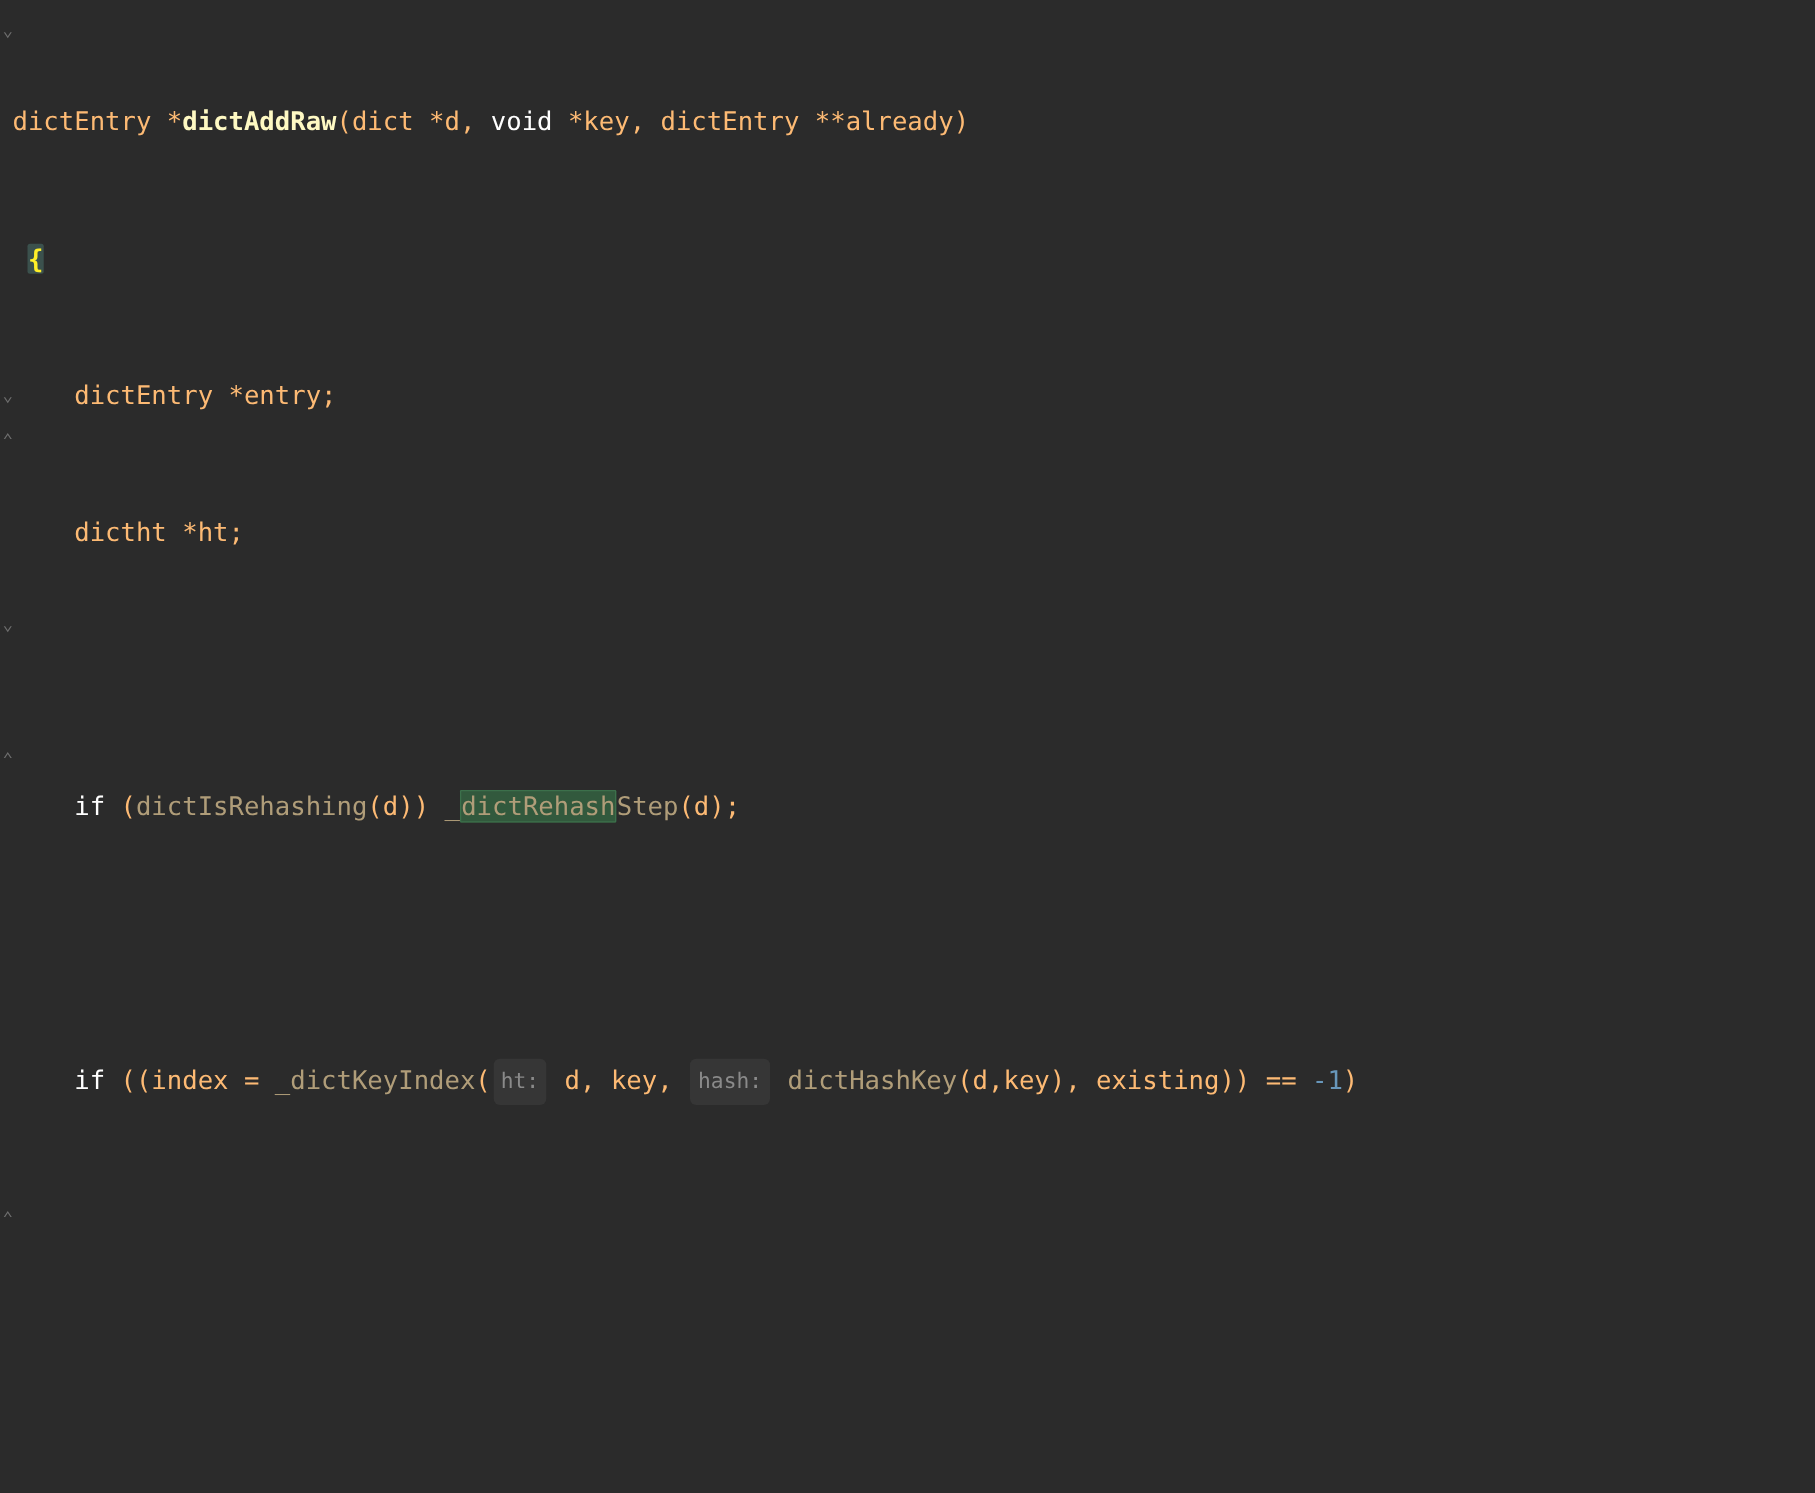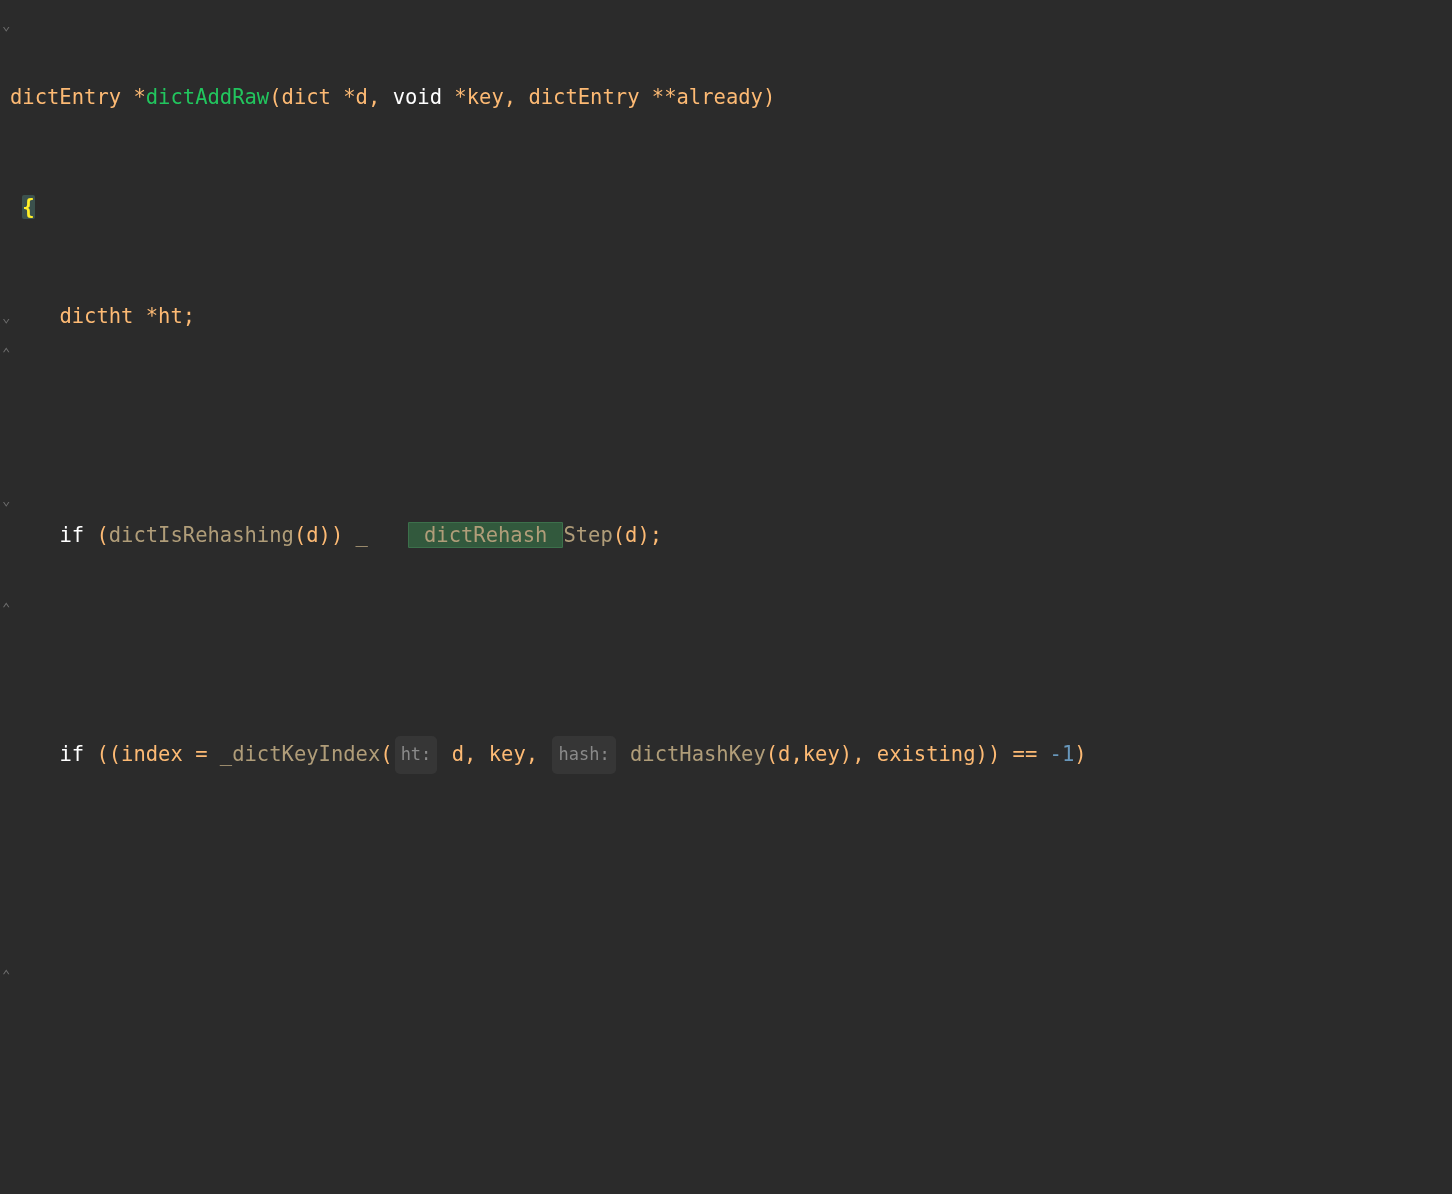--- a/index.html
+++ b/index.html
@@ -33,28 +33,28 @@
     height: 14px;
     font-size: 14px;
     line-height: 14px;
     color: #6e6e6e;
   }
   .code {
     padding-left: 10px;
     white-space: pre;
   }
   .line { display:block; min-height:36.5px; }          
-  .t-fname-b { color: #22c55e; font-weight:400; }
+  .t-fname-b { color: #fef9c3; font-weight:700; }
   .t-default { color: #fdba74; }
   .t-kw      { color: #ffffff; }          
   .t-call    { color: #b09d79; }          
   .t-num     { color: #6897bb; }
   .t-comment { color: #808080; }
   .brace-hl  { background:#3b514d; color:#ffef28; font-weight:700; border-radius:2px; }
-  .find-hl   { background:#32593d; border:1px solid #3c704b; padding:0 15px; border-radius:1px;margin-left:40px; }
+  .find-hl   { background:#32593d; border:1px solid #3c704b; padding:0 0px; border-radius:1px; }
   .hint {
     display:inline-block;
     background:#363636;
     color:#8a8a8a;
     font-size:17px;
     padding:0 6px 1px 6px;
     border-radius:5px;
     margin:0 2px;
     vertical-align:1px;
   }
@@ -69,20 +69,21 @@
     <span class="gutter-icon" style="top:304px">⌄</span>
     <span class="gutter-icon" style="top:340px">⌃</span>
     <span class="gutter-icon" style="top:487px">⌄</span>
     <span class="gutter-icon" style="top:595px">⌃</span>
     <span class="gutter-icon" style="top:962px">⌃</span>
   </div>
 
   <div class="code">
     <span class="line"><span class="t-default">dictEntry</span><span class="t-default"> </span><span class="t-default">*</span><span class="t-fname-b">dictAddRaw</span><span class="t-default">(</span><span class="t-default">dict </span><span class="t-default">*d, </span><span class="t-kw">void</span><span class="t-default"> *key, dictEntry **already)</span></span>
     <span class="line"> <span class="brace-hl">{</span></span>
+    <span class="line">    <span class="t-default">dictEntry *entry;</span></span>
     <span class="line">    <span class="t-default">dictht *ht;</span></span>
     <span class="line"></span>
     <span class="line">    <span class="t-kw">if</span><span class="t-default"> (</span><span class="t-call">dictIsRehashing</span><span class="t-default">(d)) </span><span class="t-call">_</span><span class="t-call find-hl">dictRehash</span><span class="t-call">Step</span><span class="t-default">(d);</span></span>
     <span class="line"></span>
     <span class="line">    <span class="t-kw">if</span><span class="t-default"> ((index = </span><span class="t-call">_dictKeyIndex</span><span class="t-default">(</span><span class="hint">ht:</span><span class="t-default"> d, key, </span><span class="hint">hash:</span><span class="t-default"> </span><span class="t-call">dictHashKey</span><span class="t-default">(d,key), existing)) == </span><span class="t-num">-1</span><span class="t-default">)</span></span>
     
     
     
     
     

